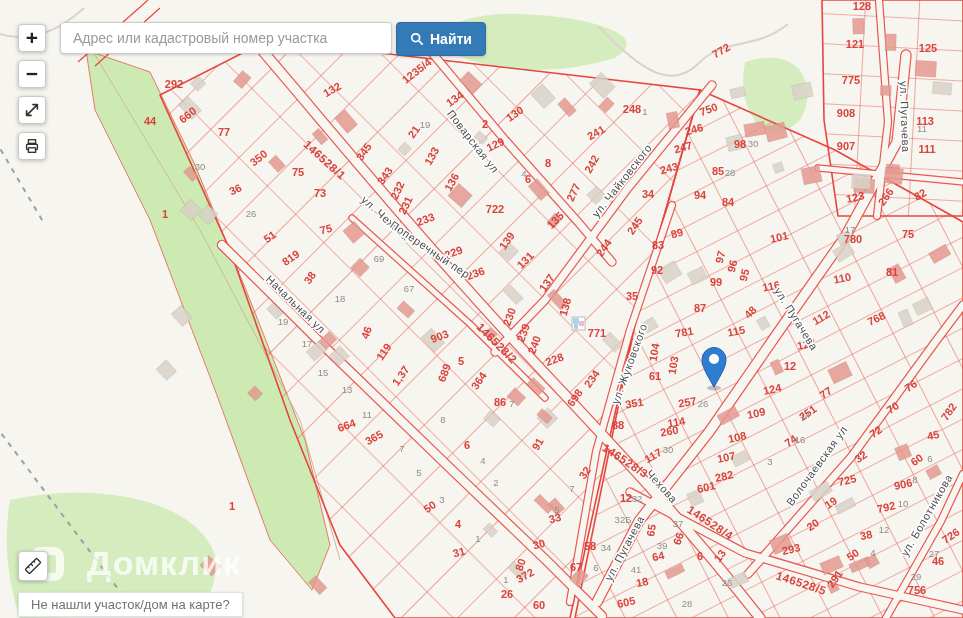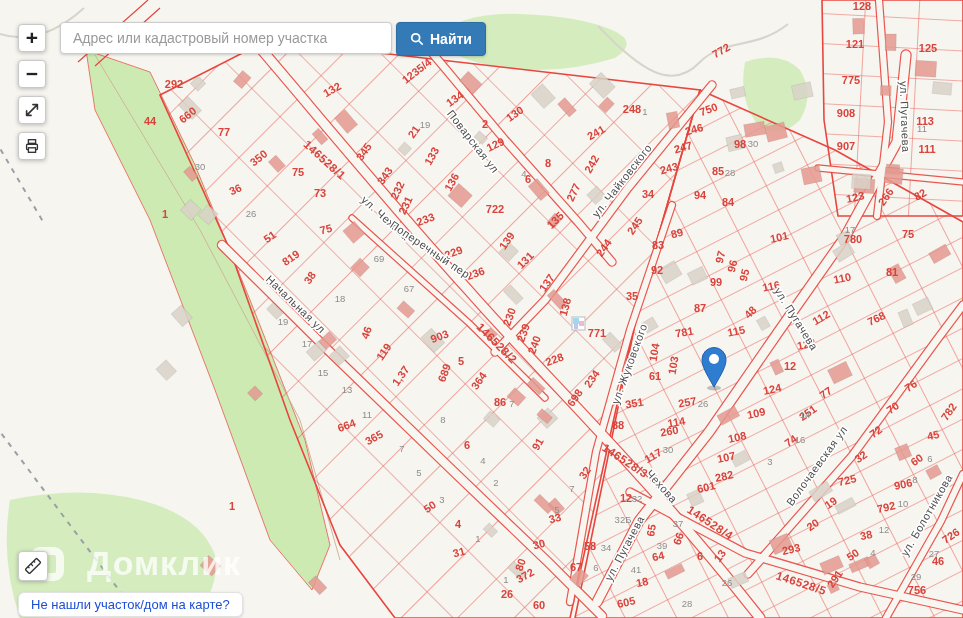--- a/index.html
+++ b/index.html
@@ -25,21 +25,21 @@
   #search-input{width:332px;height:32px;border:1px solid #ccc;border-radius:4px;
       padding:0 12px;font-size:14px;color:#555;box-sizing:border-box;
       box-shadow:0 1px 3px rgba(0,0,0,.18);outline:none;background:#fff;
       font-family:"Liberation Sans",sans-serif;}
   #search-input::placeholder{color:#9a9a9a;}
   #search-btn{margin-left:4px;height:34px;padding:0 13px;background:#337ab7;
       border:1px solid #2e6da4;border-radius:4px;color:#fff;font-size:14px;
       font-weight:bold;display:flex;align-items:center;gap:6px;cursor:pointer;
       box-shadow:0 1px 3px rgba(0,0,0,.2);font-family:"Liberation Sans",sans-serif;}
   #notfound{position:absolute;left:18px;top:592px;background:#fff;border:1px solid #e2e2e2;
-      border-radius:6px;padding:4px 12px;font-size:13px;color:#1d4ed8;
+      border-radius:0;padding:4px 12px;font-size:13px;color:#737373;
       box-shadow:0 1px 3px rgba(0,0,0,.15);cursor:pointer;white-space:nowrap;}
   #watermark{position:absolute;left:30px;top:544px;display:flex;align-items:center;
       gap:23px;pointer-events:none;}
   #wm-logo{width:34px;height:34px;border:8px solid rgba(255,255,255,.75);
       border-radius:10px;box-sizing:border-box;}
   #wm-text{font-size:34px;font-weight:bold;color:rgba(255,255,255,.78);letter-spacing:1px;}
 </style>
 </head>
 <body>
 

